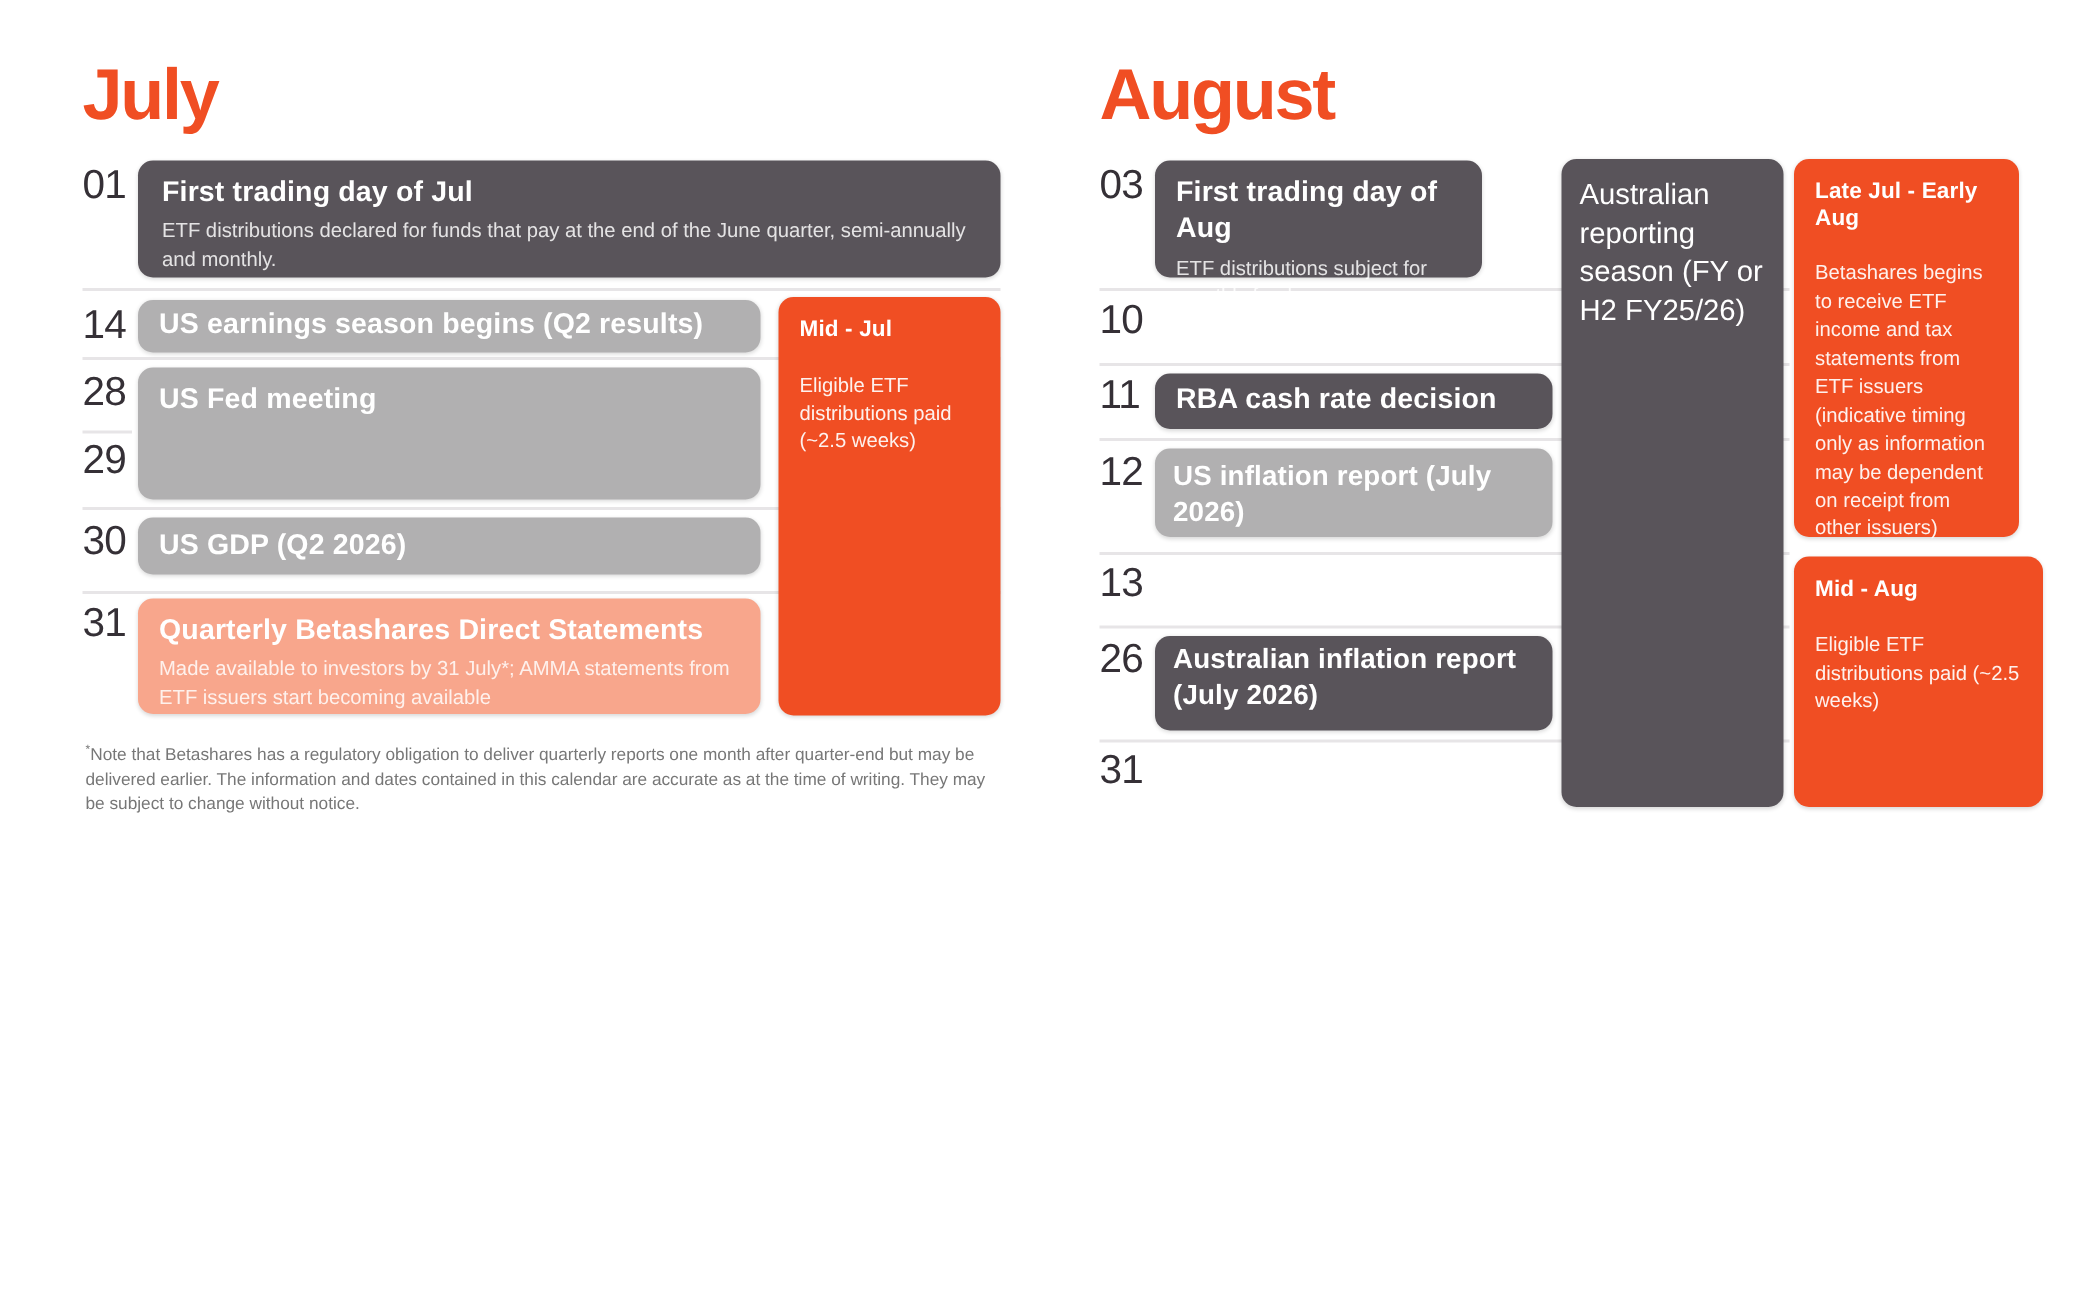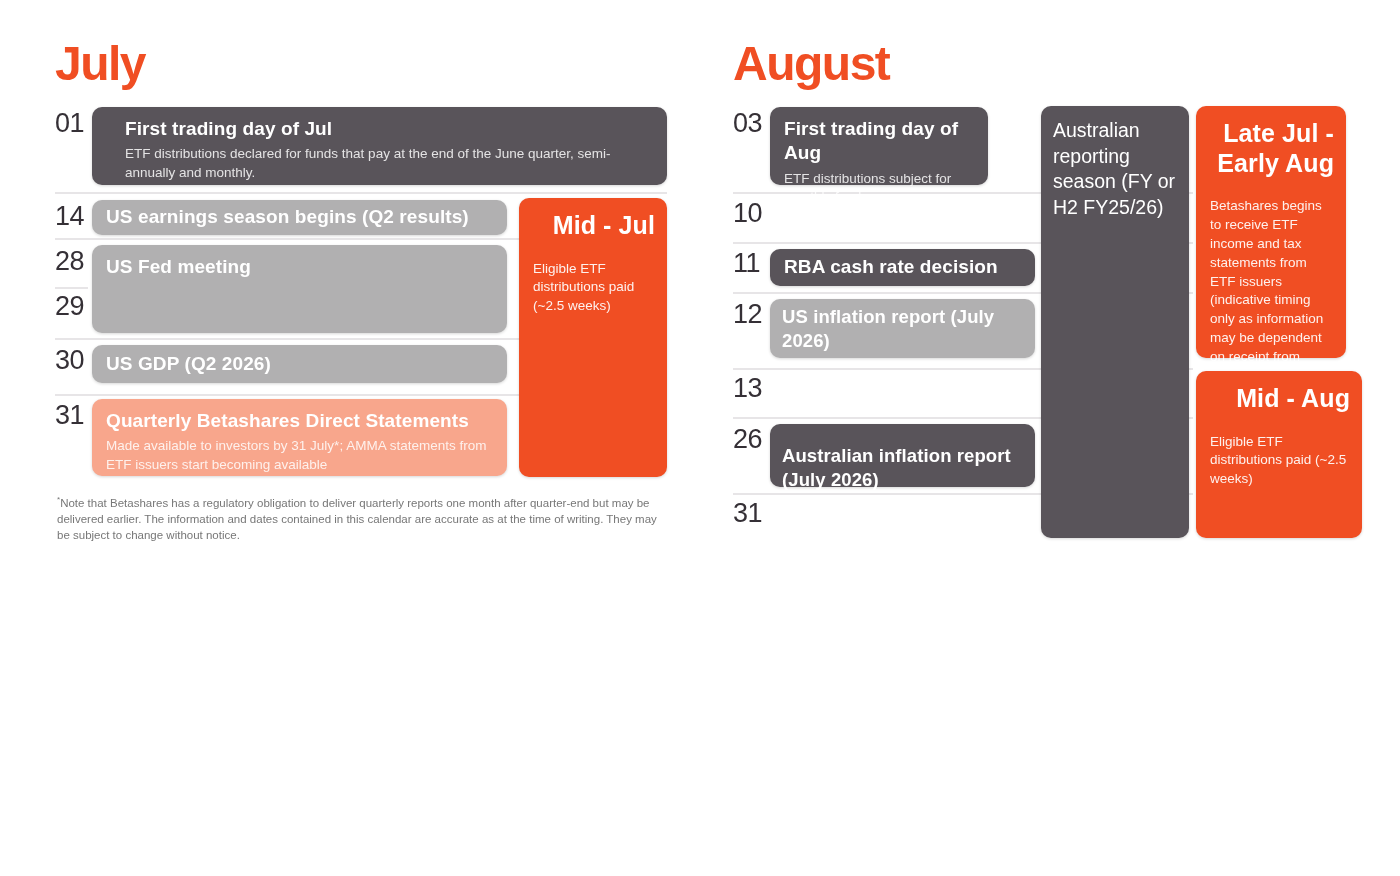--- a/index.html
+++ b/index.html
@@ -39,54 +39,54 @@
   .ev-title{font-size:19px;font-weight:600;line-height:1.28;letter-spacing:0.1px;}
   .ev-sub{font-size:13.5px;line-height:1.35;color:rgba(255,255,255,0.84);margin-top:4px;font-weight:400;}
   .vcenter{display:flex;align-items:center;}
   
   #jul-num-01{left:55px;top:110px;}
   #jul-num-14{left:55px;top:203px;}
   #jul-num-28{left:55px;top:248px;}
   #jul-num-29{left:55px;top:293px;}
   #jul-num-30{left:55px;top:347px;}
   #jul-num-31{left:55px;top:402px;}
-  #jul-box-01{left:92px;top:107px;width:575px;height:78px;padding:10px 33px;}
+  #jul-box-01{left:92px;top:107px;width:575px;height:78px;padding:10px 16px;}
   #jul-box-14{left:92px;top:200px;width:415px;height:35px;padding:0 14px;}
   #jul-box-28{left:92px;top:245px;width:415px;height:88px;padding:10px 14px;}
   #jul-box-30{left:92px;top:345px;width:415px;height:38px;padding:0 14px;}
   #jul-box-31{left:92px;top:399px;width:415px;height:77px;padding:10px 14px;}
   #jul-div-1{top:192px;}
   #jul-div-2{top:238px;}
   #jul-div-3{top:287px;left:55px;width:33px;}
   #jul-div-4{top:338px;}
   #jul-div-5{top:394px;}
   .sidebox{
     position:absolute;background:var(--orange);border-radius:10px;z-index:3;color:#fff;
     padding:13px 12px 13px 14px;box-shadow:0 1px 3px rgba(0,0,0,0.16);
   }
-  .side-heading{font-size:25px;font-weight:700;line-height:1.18;letter-spacing:0.1px;text-align:right;}
+  .side-heading{font-size:15px;font-weight:700;line-height:1.18;letter-spacing:0.1px;}
   .side-body{font-size:13.5px;line-height:1.4;color:rgba(255,255,255,0.92);margin-top:19px;}
   #jul-side{left:519px;top:198px;width:148px;height:279px;}
   .footnote{
     position:absolute;left:57px;top:494px;width:606px;
     font-size:11.5px;line-height:1.38;color:var(--muted);
   }
   .footnote sup{font-size:8px;}
   
   #aug-num-03{left:733px;top:110px;}
   #aug-num-10{left:733px;top:200px;}
   #aug-num-11{left:733px;top:250px;}
   #aug-num-12{left:733px;top:301px;}
   #aug-num-13{left:733px;top:375px;}
   #aug-num-26{left:733px;top:426px;}
   #aug-num-31{left:733px;top:500px;}
   #aug-box-03{left:770px;top:107px;width:218px;height:78px;padding:10px 14px;}
   #aug-box-11{left:770px;top:249px;width:265px;height:37px;padding:0 14px;}
   #aug-box-12{left:770px;top:299px;width:265px;height:59px;padding:6px 12px;}
-  #aug-box-26{left:770px;top:424px;width:265px;height:63px;padding:20px 12px;}
+  #aug-box-26{left:770px;top:424px;width:265px;height:63px;padding:3px 12px;}
   #aug-box-12 .ev-title,#aug-box-26 .ev-title{font-size:18.5px;}
   #aug-div-1{top:192px;}
   #aug-div-2{top:242px;}
   #aug-div-3{top:292px;}
   #aug-div-4{top:368px;}
   #aug-div-5{top:417px;}
   #aug-div-6{top:493px;}
   .season{
     position:absolute;left:1041px;top:106px;width:148px;height:432px;
     background:var(--dark);border-radius:10px;z-index:2;color:#fff;

